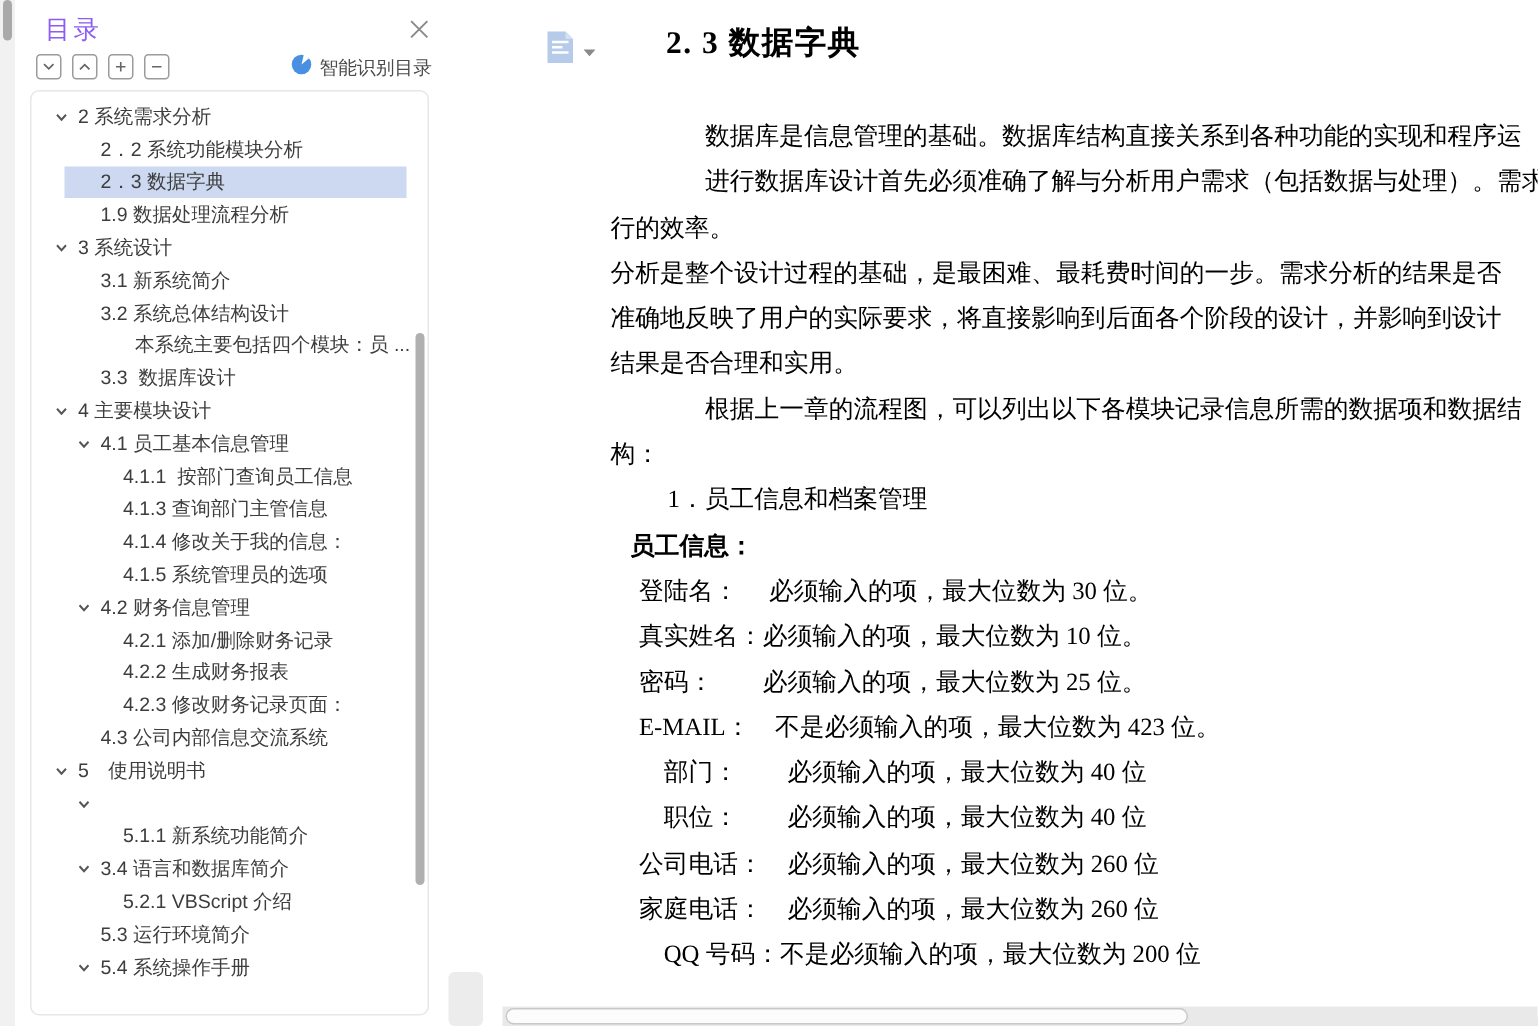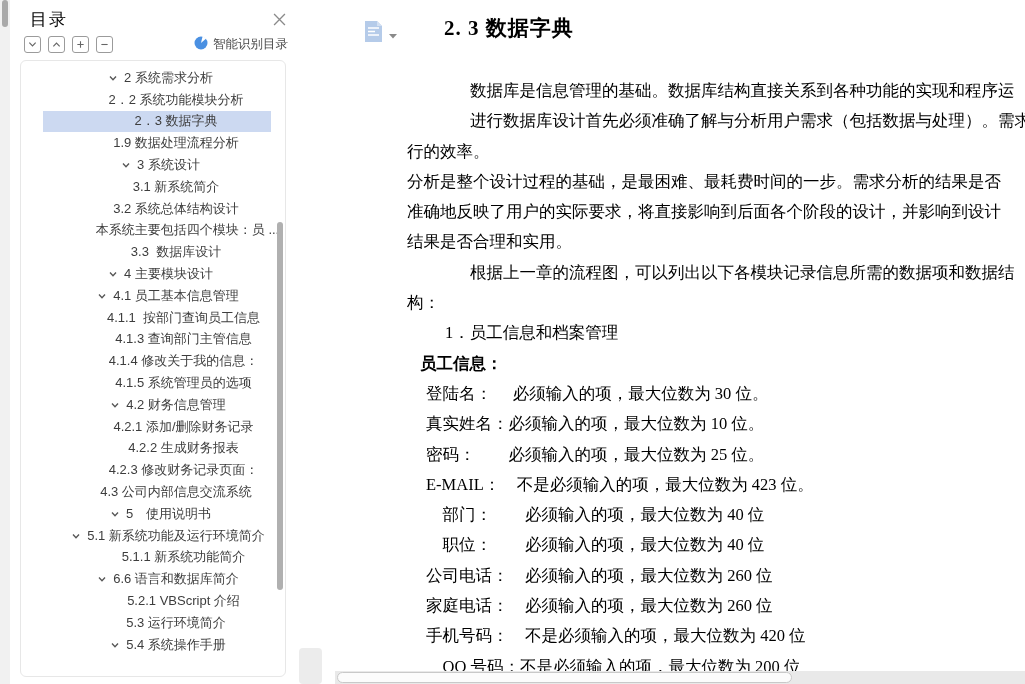--- a/index.html
+++ b/index.html
@@ -6,32 +6,32 @@
   html,body { width:1025px; height:684px; overflow:hidden; background:#fff;
               font-family:"Liberation Sans", sans-serif; }
 
   
   .left-strip { position:absolute; left:0; top:0; width:10px; height:684px; background:#f1f1f1; }
   .left-strip .thumb { position:absolute; left:2px; top:0; width:6px; height:27px;
                        background:#a9a9a9; border-radius:3px; }
 
   
   .sidebar { position:absolute; left:10px; top:0; width:322px; height:684px; background:#fff; }
-  .sb-title { position:absolute; left:20px; top:8px; font-size:17px; letter-spacing:2px; color:#000000; }
+  .sb-title { position:absolute; left:20px; top:8px; font-size:17px; letter-spacing:2px; color:#8b5cf6; }
   .sb-close { position:absolute; left:260px; top:10px; width:18px; height:18px; color:#8a8a8a;
               display:flex; align-items:center; justify-content:center; cursor:pointer; }
   .sb-toolbar { position:absolute; left:14px; top:36px; height:18px; display:flex; gap:7px; }
   .tb-btn { width:17px; height:17px; border:1px solid #9b9b9b; border-radius:3px; background:#fff;
             display:flex; align-items:center; justify-content:center; }
-  .smart-btn { position:absolute; left:184px; top:36px; height:18px; display:flex; gap:5px; }
+  .smart-btn { position:absolute; left:184px; top:36px; height:18px; display:flex; align-items:center; gap:5px; }
   .smart-btn .lbl { font-size:12.5px; color:#4a4a4a; }
 
   .tree { position:absolute; left:10px; top:60px; width:266px; height:617px;
           border:1px solid #e7e7e7; border-radius:6px; padding-top:6px; overflow:hidden; background:#fff; }
-  .trow { height:21.8px; display:flex; align-items:center; font-size:13px; color:#3d3d3d; cursor:default;justify-content:center; }
+  .trow { height:21.8px; display:flex; align-items:center; font-size:13px; color:#3d3d3d; cursor:default; }
   .trow .chev { width:16px; flex:0 0 16px; display:flex; align-items:center; }
   .trow .tlabel { white-space:pre; overflow:hidden; }
   .trow.lv0 { padding-left:15px; }
   .trow.lv1 { padding-left:30px; }
   .trow.lv2 { padding-left:45px; }
   .trow.para { padding-left:53px; color:#3d3d3d; }
   .trow.sel { background:linear-gradient(#ccd9f1,#ccd9f1) no-repeat;
               background-position:22px 0; background-size:calc(100% - 36px) 100%; }
 
   .sb-scroll-thumb { position:absolute; left:267px; top:222px; width:6px; height:368px;
@@ -276,37 +276,36 @@
           </svg>
         </span>
         <span class="tlabel">5　使用说明书</span>
       </div>
       <div class="trow lv1">
         <span class="chev">
           <svg width="10" height="10" viewBox="0 0 10 10">
             <polyline points="2,3.5 5,6.8 8,3.5" fill="none" stroke="#555" stroke-width="1.3"></polyline>
           </svg>
         </span>
-        <span class="tlabel">5.1 新系统功能及运行环境简介</span>
       </div>
       <div class="trow lv2">
         <span class="chev" style="visibility: hidden;">
           <svg width="10" height="10" viewBox="0 0 10 10">
             <polyline points="2,3.5 5,6.8 8,3.5" fill="none" stroke="#555" stroke-width="1.3"></polyline>
           </svg>
         </span>
         <span class="tlabel">5.1.1 新系统功能简介</span>
       </div>
       <div class="trow lv1">
         <span class="chev">
           <svg width="10" height="10" viewBox="0 0 10 10">
             <polyline points="2,3.5 5,6.8 8,3.5" fill="none" stroke="#555" stroke-width="1.3"></polyline>
           </svg>
         </span>
-        <span class="tlabel">6.6 语言和数据库简介</span>
+        <span class="tlabel">3.4 语言和数据库简介</span>
       </div>
       <div class="trow lv2">
         <span class="chev" style="visibility: hidden;">
           <svg width="10" height="10" viewBox="0 0 10 10">
             <polyline points="2,3.5 5,6.8 8,3.5" fill="none" stroke="#555" stroke-width="1.3"></polyline>
           </svg>
         </span>
         <span class="tlabel">5.2.1 VBScript 介绍</span>
       </div>
       <div class="trow lv1">
@@ -362,20 +361,19 @@
       <div class="dline k-item">1．员工信息和档案管理</div>
       <div class="dline k-label">员工信息：</div>
       <div class="dline k-field">登陆名：　 必须输入的项，最大位数为 30 位。</div>
       <div class="dline k-field">真实姓名：必须输入的项，最大位数为 10 位。</div>
       <div class="dline k-field">密码：　　必须输入的项，最大位数为 25 位。</div>
       <div class="dline k-field">E-MAIL：　不是必须输入的项，最大位数为 423 位。</div>
       <div class="dline k-field">　部门：　　必须输入的项，最大位数为 40 位</div>
       <div class="dline k-field">　职位：　　必须输入的项，最大位数为 40 位</div>
       <div class="dline k-field">公司电话：　必须输入的项，最大位数为 260 位</div>
       <div class="dline k-field">家庭电话：　必须输入的项，最大位数为 260 位</div>
-      <div class="dline k-field">手机号码：　不是必须输入的项，最大位数为 420 位</div>
       <div class="dline k-field">　QQ 号码：不是必须输入的项，最大位数为 200 位</div>
     </div>
 </div>
 
 <div class="hscroll">
   <div class="thumb"></div>
 </div>
 
 </body></html>

